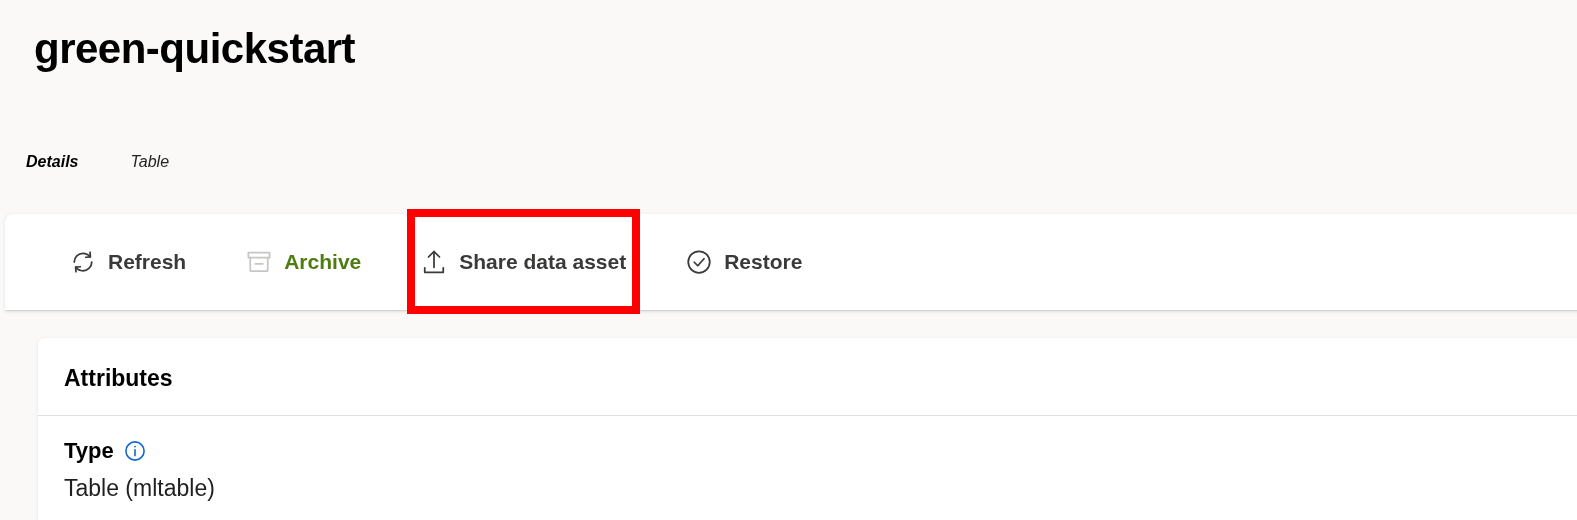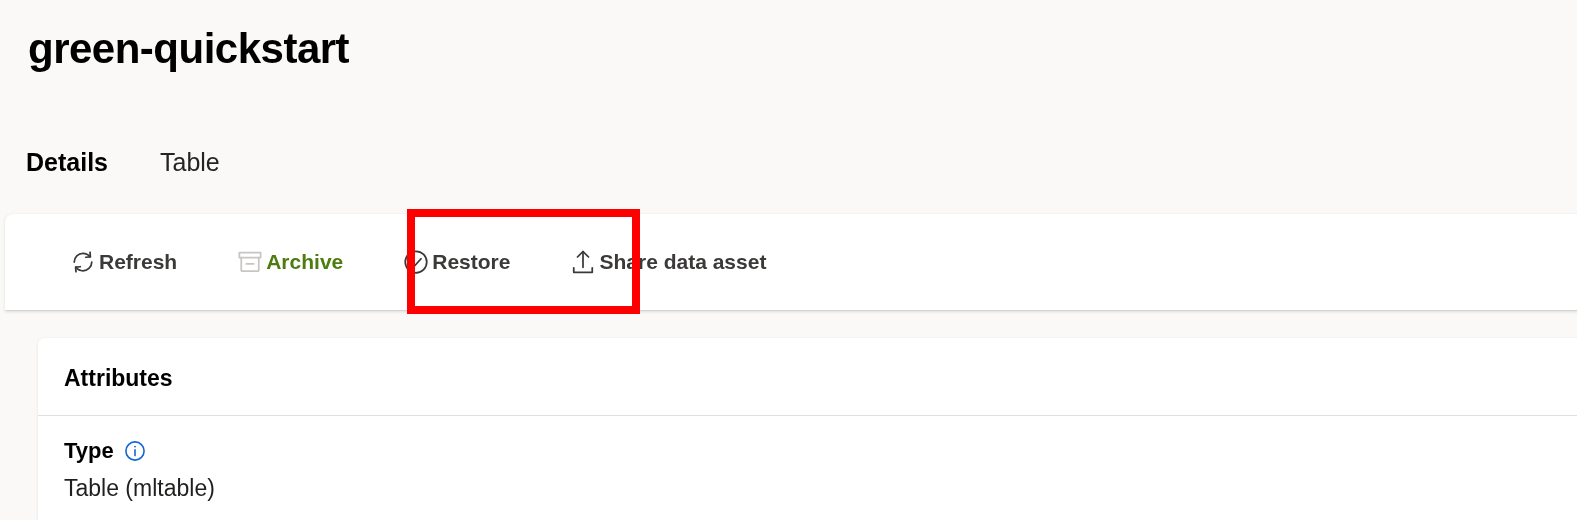--- a/index.html
+++ b/index.html
@@ -21,21 +21,21 @@
   
   .page-header {
     position: absolute;
     left: 0; top: 0;
     width: 1577px;
     height: 214px;
     background: #faf9f8;
   }
   .page-title {
     position: absolute;
-    left: 28px;
+    left: 34px;
     top: 26px;
     font-size: 42px;
     font-weight: 600;
     letter-spacing: -0.5px;
     color: #000000;
     line-height: 1.1;
     white-space: nowrap;
   }
 
   
@@ -43,26 +43,27 @@
     position: absolute;
     left: 26px;
     top: 148px;
     display: flex;
     align-items: flex-start;
     gap: 0px;
   }
   .tab {
     position: relative;
     padding: 0 26px 0 0;
-    font-size: 25px;
+    font-size: 16px;
     line-height: 28px;
     color: #242424;
     font-weight: 400;
     cursor: pointer;
     white-space: nowrap;
+    font-style: italic;
   }
   .tab + .tab { padding-left: 26px; }
   .tab.is-active {
     font-weight: 700;
     color: #000000;
   }
   .tab.is-active .tab-underline {
     position: absolute;
     left: 0;
     right: 26px;
@@ -82,21 +83,21 @@
     background: #ffffff;
     border-radius: 8px 8px 0 0;
     box-shadow: 0 1.6px 3.6px rgba(0,0,0,0.10), 0 0.3px 0.9px rgba(0,0,0,0.08);
     display: flex;
     align-items: center;
     padding-left: 45px;
   }
   .tb-btn {
     display: flex;
     align-items: center;
-    gap: 1px;
+    gap: 10px;
     height: 60px;
     padding: 0 18px;
     margin-right: 22px;
     background: transparent;
     border: none;
     cursor: pointer;
     font-family: inherit;
     font-size: 21px;
     font-weight: 600;
     color: #3b3a39;
@@ -224,36 +225,36 @@
         <path d="M5 8.5v10a0.8 0.8 0 0 0 0.8 0.8h12.4a0.8 0.8 0 0 0 0.8-0.8v-10"></path>
         <line x1="9" y1="13.5" x2="15" y2="13.5"></line>
       </svg>
     </span>
     <span>Archive</span>
   </button>
 
   <button class="tb-btn">
     <span class="tb-icon">
       <svg width="30" height="30" viewBox="0 0 24 24" fill="none" stroke="#3b3a39" stroke-width="1.4" stroke-linecap="round" stroke-linejoin="round">
-        <circle cx="12" cy="12" r="8.6"></circle>
-        <polyline points="8.2,12.2 11,15 16,9.4"></polyline>
-      </svg>
-    </span>
-    <span>Restore</span>
-  </button>
-
-  <button class="tb-btn">
-    <span class="tb-icon">
-      <svg width="30" height="30" viewBox="0 0 24 24" fill="none" stroke="#3b3a39" stroke-width="1.4" stroke-linecap="round" stroke-linejoin="round">
         <line x1="12" y1="3.6" x2="12" y2="16.2"></line>
         <polyline points="7.6,8 12,3.6 16.4,8"></polyline>
         <polyline points="4.6,16.6 4.6,20.2 19.4,20.2 19.4,16.6"></polyline>
       </svg>
     </span>
     <span>Share data asset</span>
+  </button>
+
+  <button class="tb-btn">
+    <span class="tb-icon">
+      <svg width="30" height="30" viewBox="0 0 24 24" fill="none" stroke="#3b3a39" stroke-width="1.4" stroke-linecap="round" stroke-linejoin="round">
+        <circle cx="12" cy="12" r="8.6"></circle>
+        <polyline points="8.2,12.2 11,15 16,9.4"></polyline>
+      </svg>
+    </span>
+    <span>Restore</span>
   </button>
 
 </div>
 
 <div class="annot-box"></div>
 
 <div class="attributes-card">
 
   <div class="attributes-title">Attributes</div>
 

